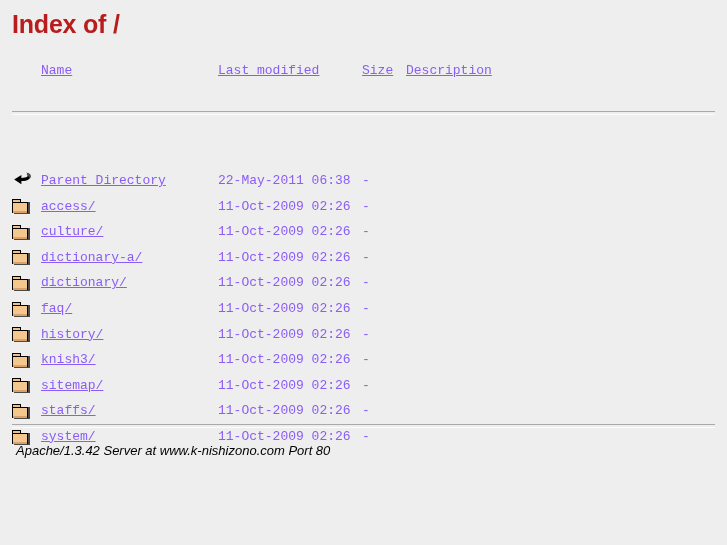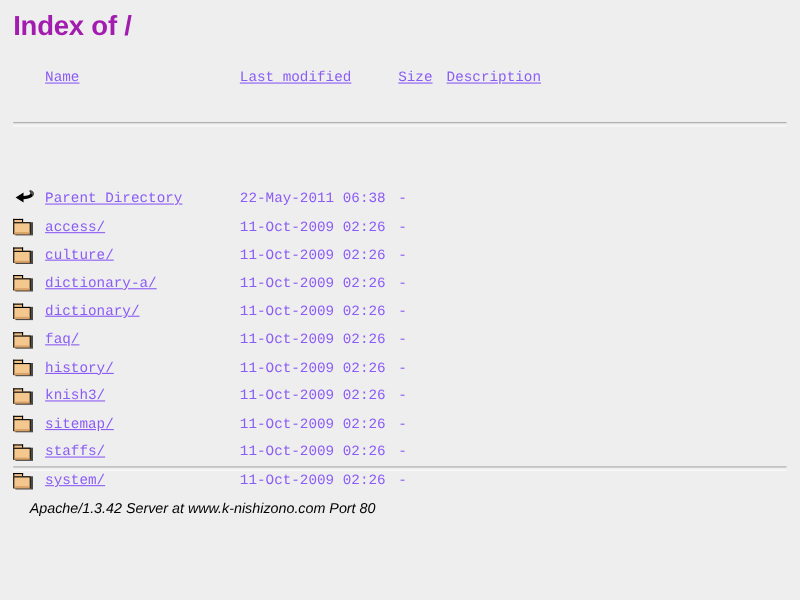--- a/index.html
+++ b/index.html
@@ -18,21 +18,21 @@
     position: relative;
     width: 727px;
     height: 545px;
     box-sizing: border-box;
     padding: 0 12px;
   }
   h1.page-title {
     font-family: "Liberation Sans", sans-serif;
     font-size: 25px;
     font-weight: bold;
-    color: #a21caf;
+    color: #b91c1c;
     margin: 0;
     padding: 9px 0 0 0;
     line-height: 30px;
     letter-spacing: -0.2px;
   }
   .listing {
     margin-top: 22px;
     font-family: "Liberation Mono", monospace;
     font-size: 13px;
     color: #000000;
@@ -155,21 +155,21 @@
     position: absolute;
     left: 0;
     top: 2px;
     width: 20px;
     height: 18px;
   }
 
   .footer-wrap { position: absolute; left: 12px; top: 424px; width: 703px; }
   .footer-wrap .hrule { width: 703px; }
   address.server-sig {
-    margin: 15px;
+    margin: 4px;
     padding: 11px 0 0 0;
     font-family: "Liberation Sans", sans-serif;
     font-style: italic;
     font-size: 13px;
     color: #000000;
     line-height: 15px;
     white-space: pre;
   }
 </style>
 </head>

